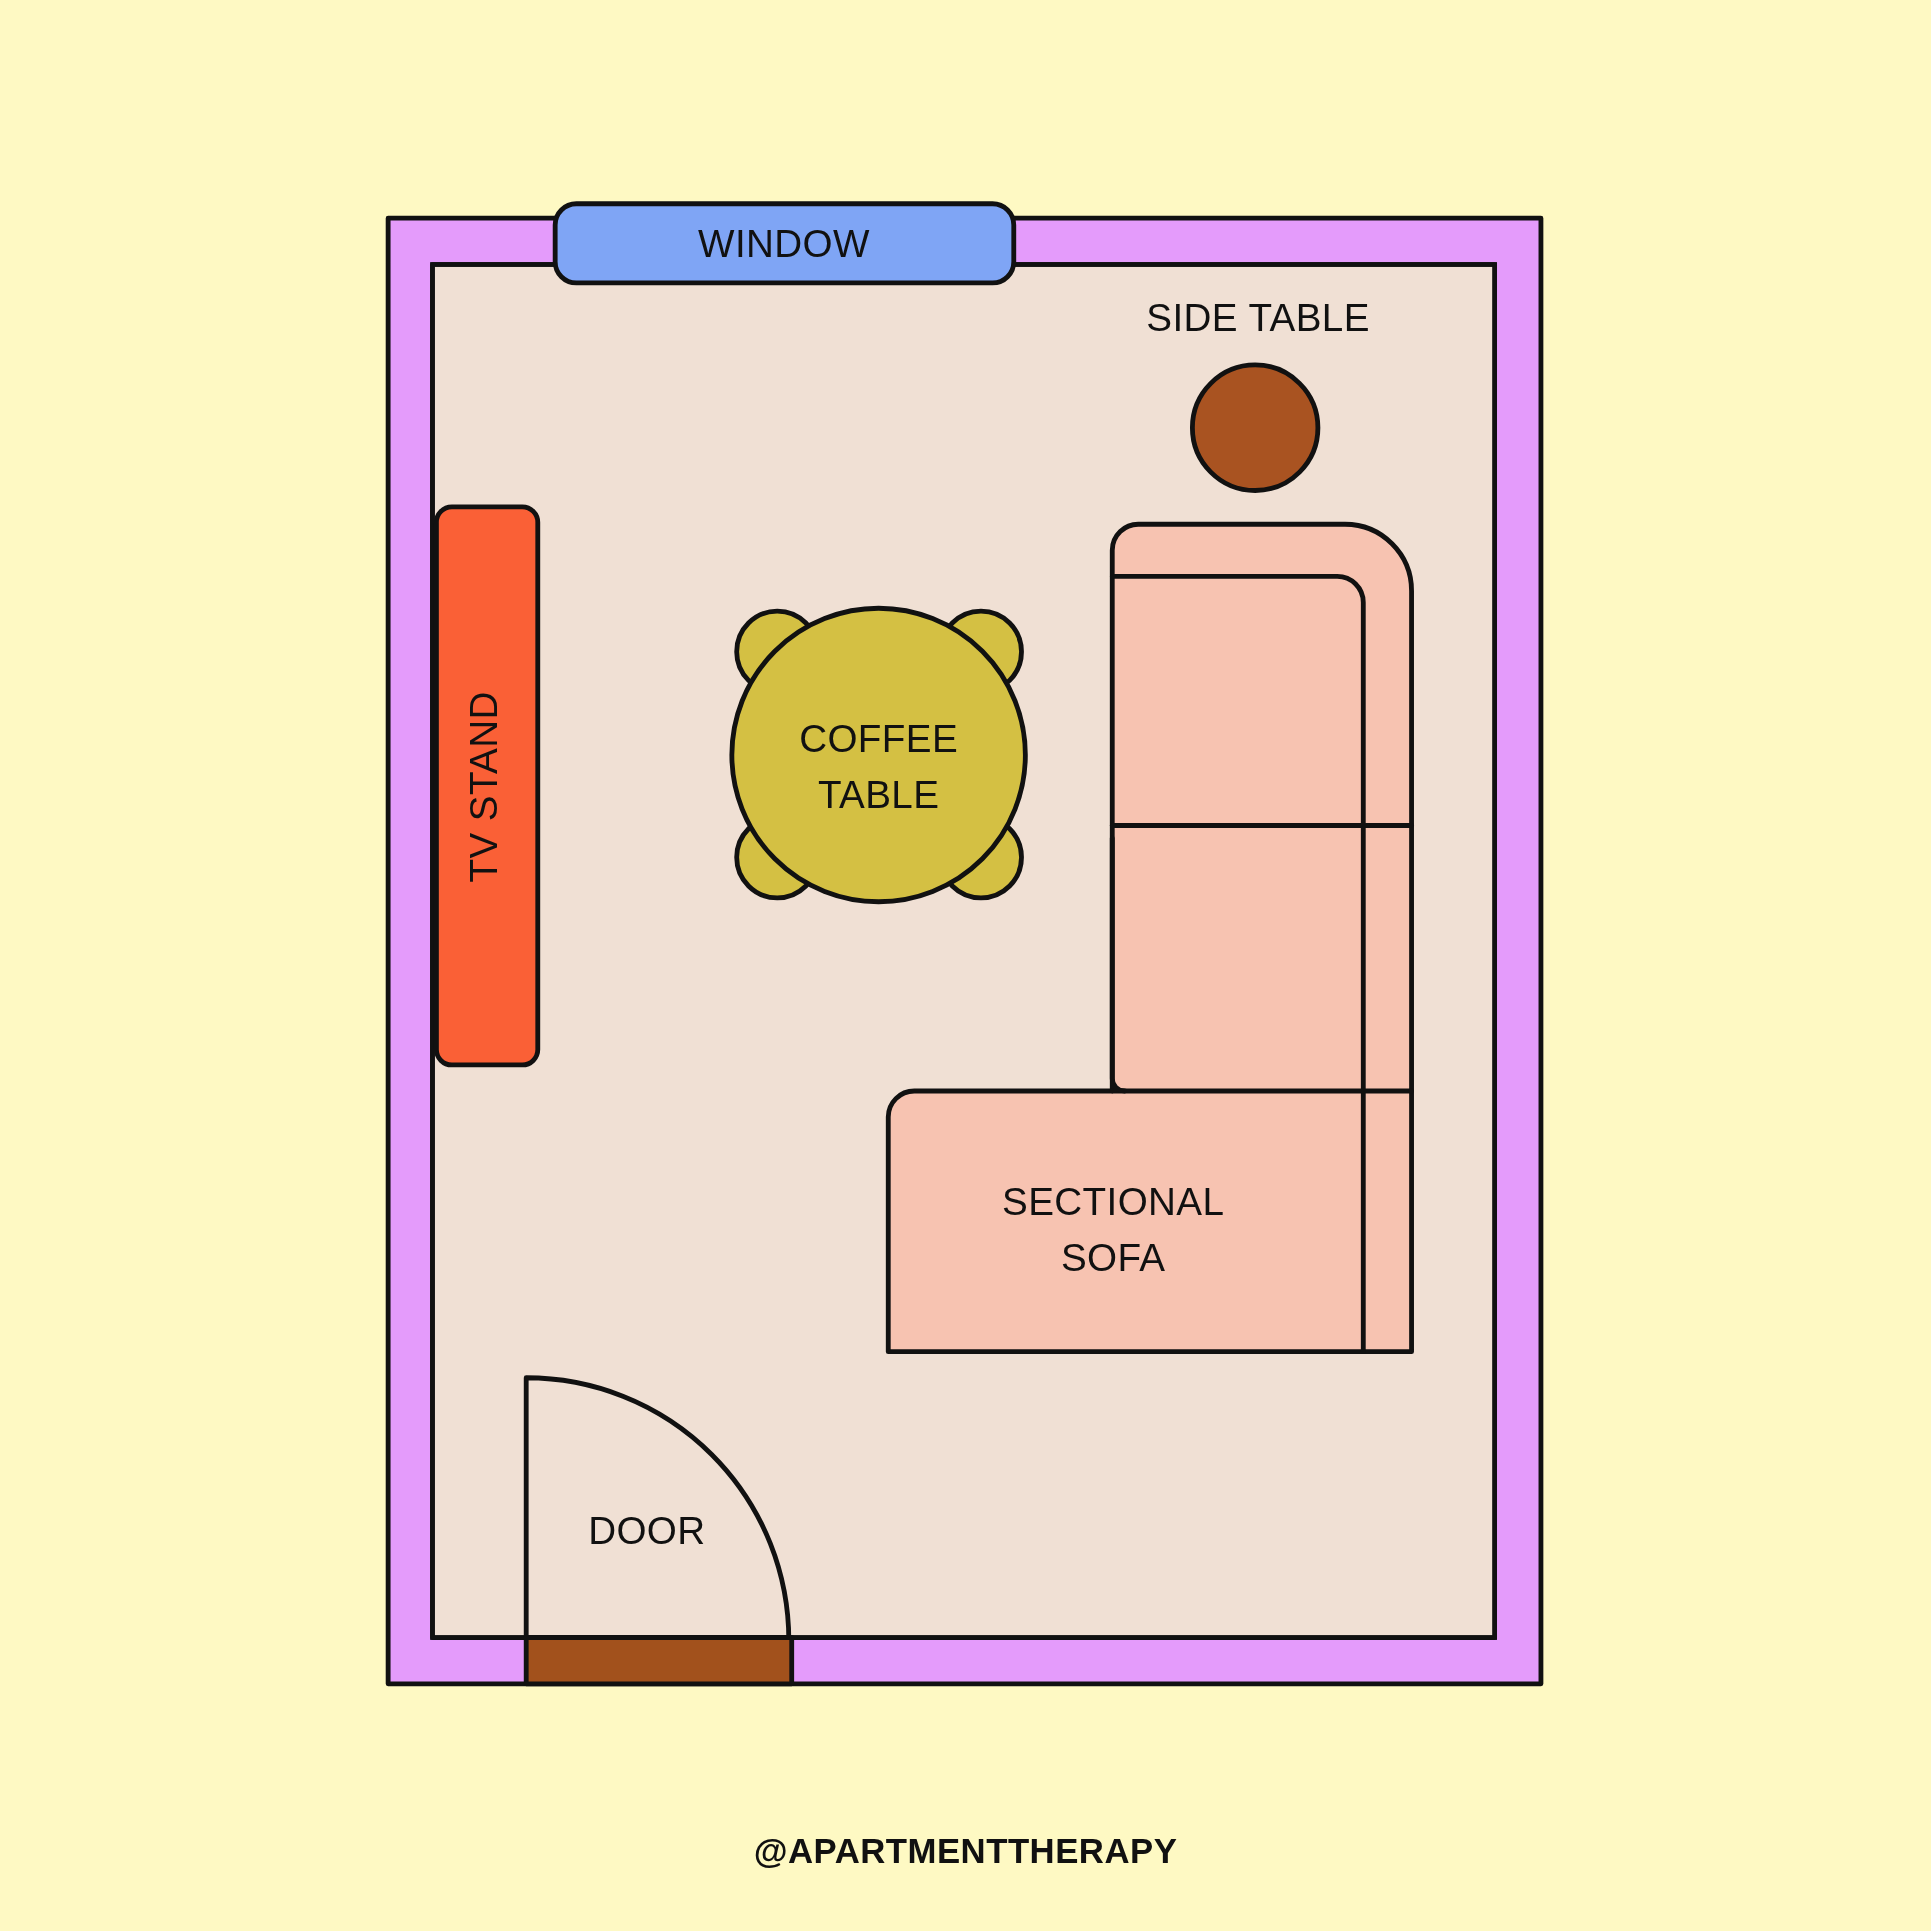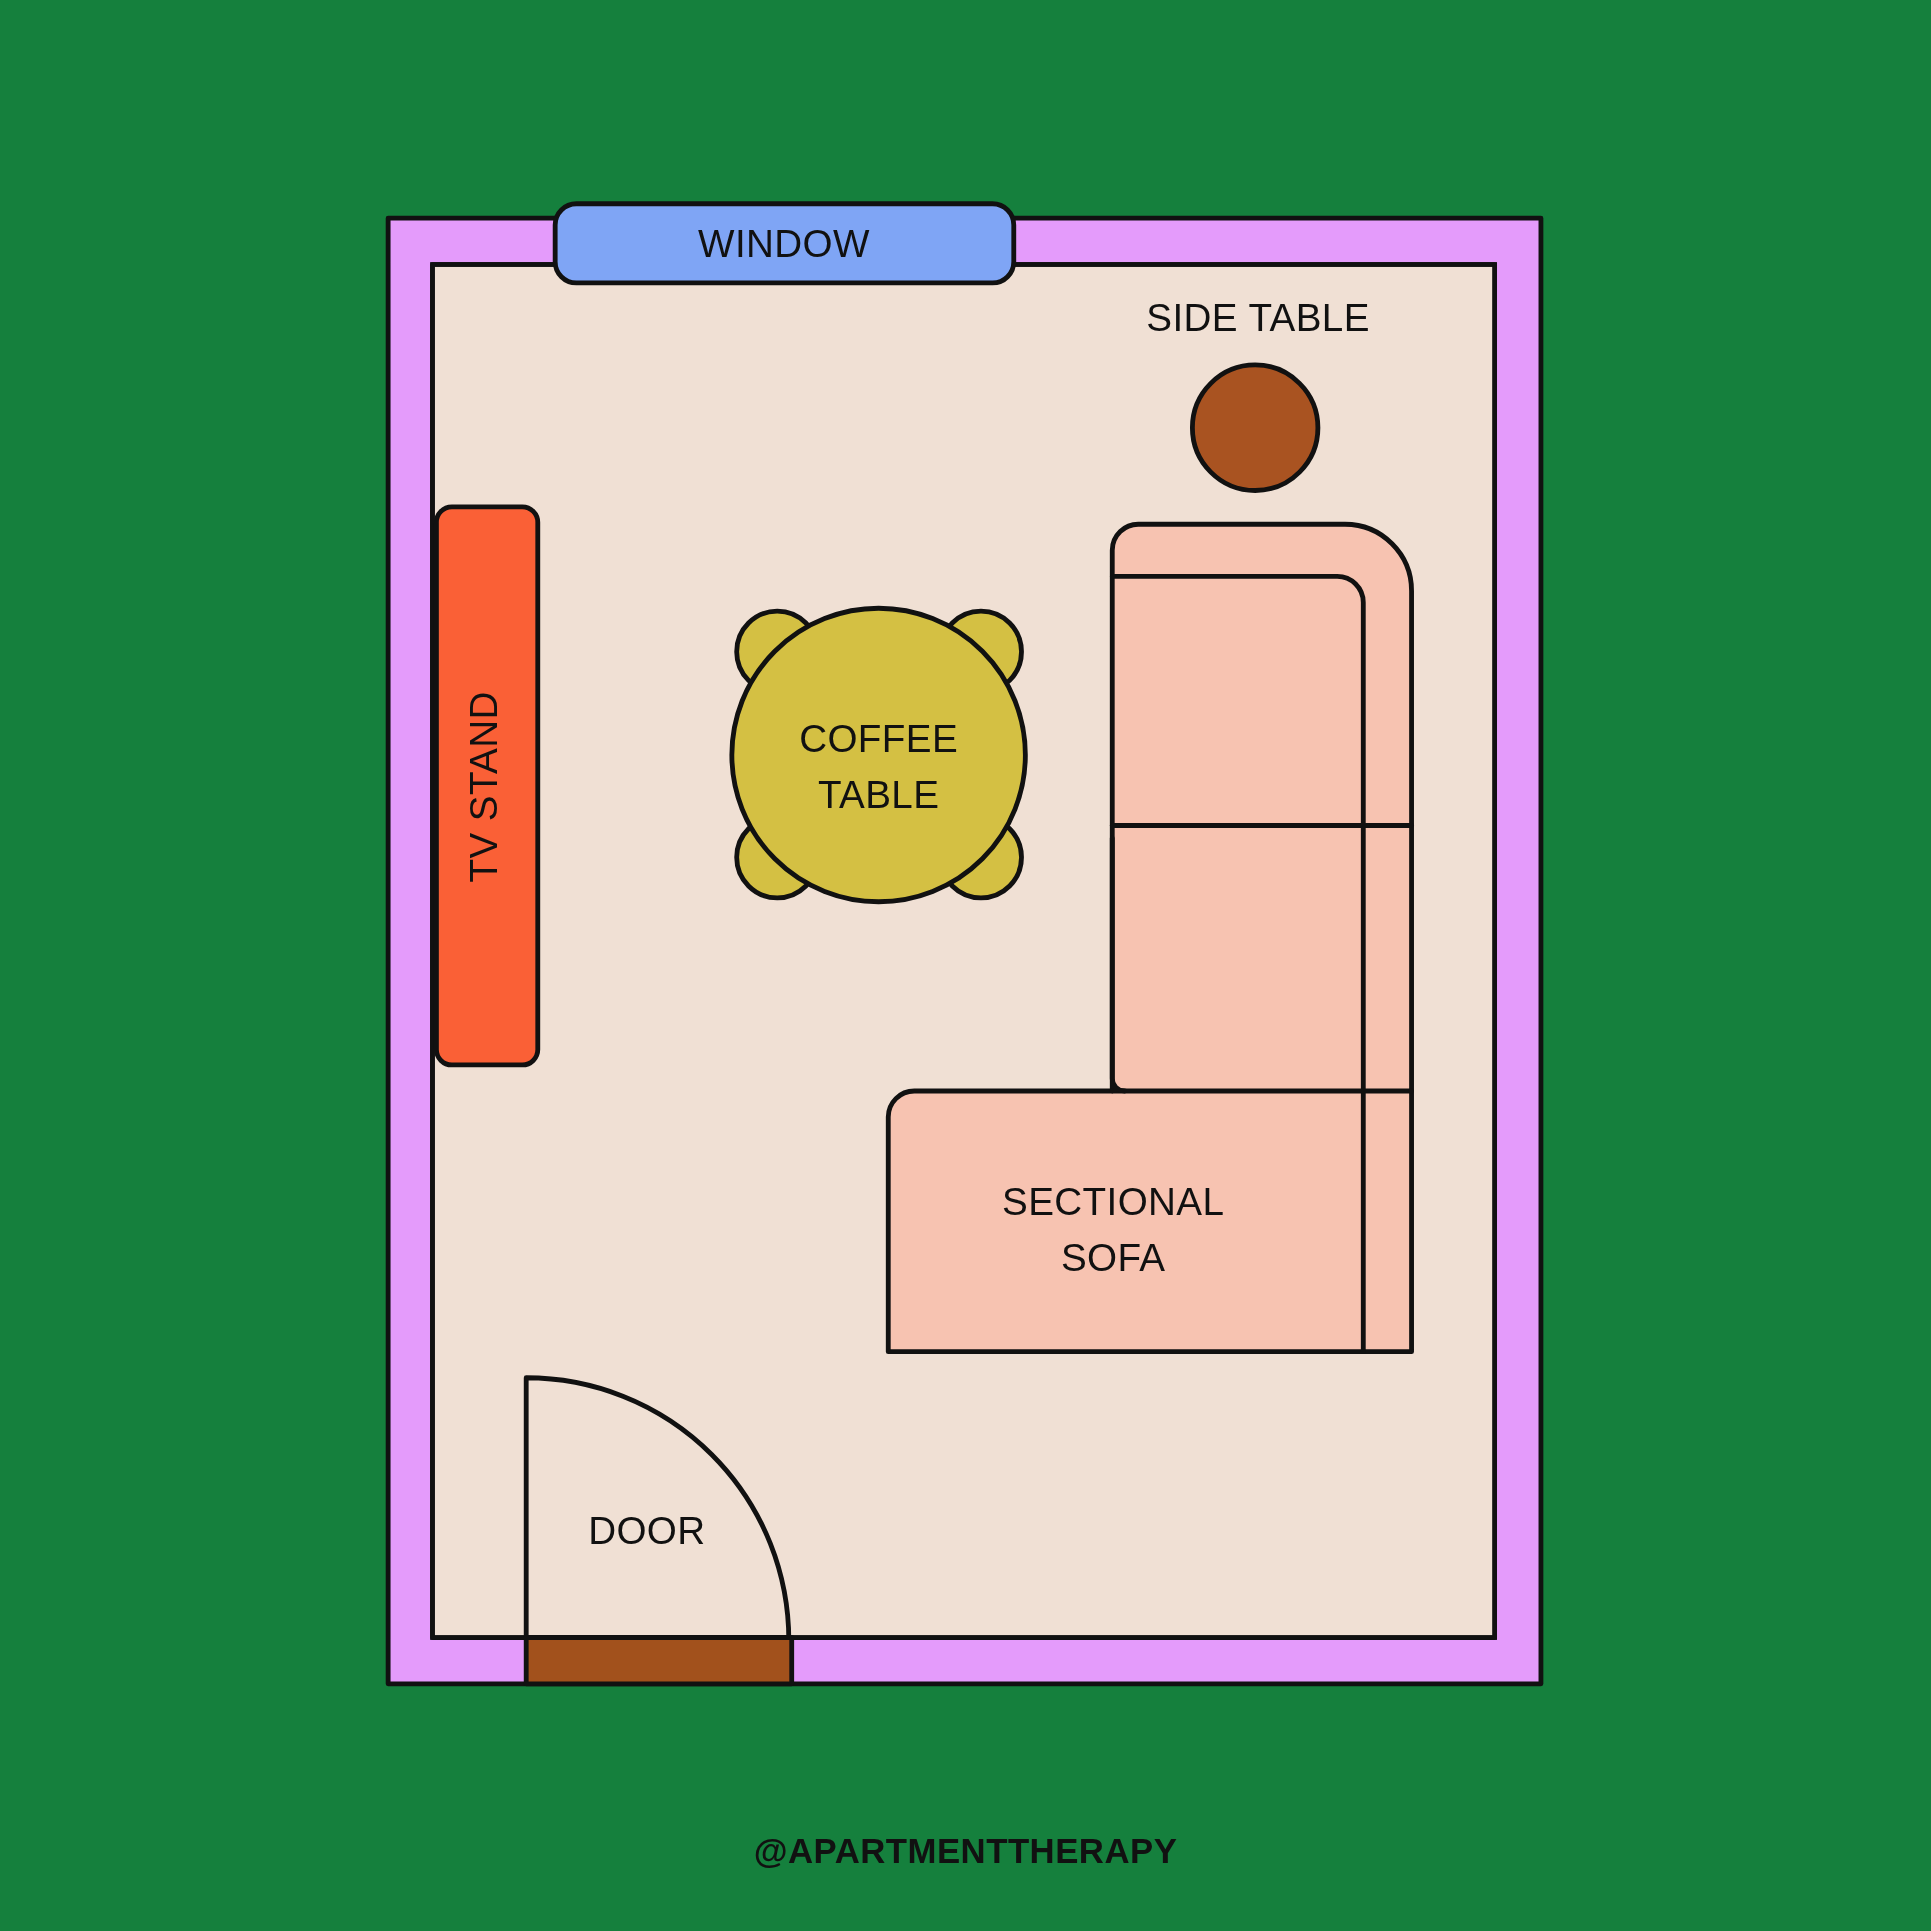--- a/index.html
+++ b/index.html
@@ -10,21 +10,21 @@
   body {
     width: 1931px;
     height: 1931px;
     font-family: "Liberation Sans", sans-serif;
     overflow: hidden;
   }
   #plan-root {
     position: relative;
     width: 1931px;
     height: 1931px;
-    background: #15803d;
+    background: #fef9c3;
   }
   svg#floorplan {
     display: block;
     width: 1931px;
     height: 1931px;
   }
   .fp-label {
     font-family: "Liberation Sans", sans-serif;
     font-size: 40px;
     fill: #111111;

